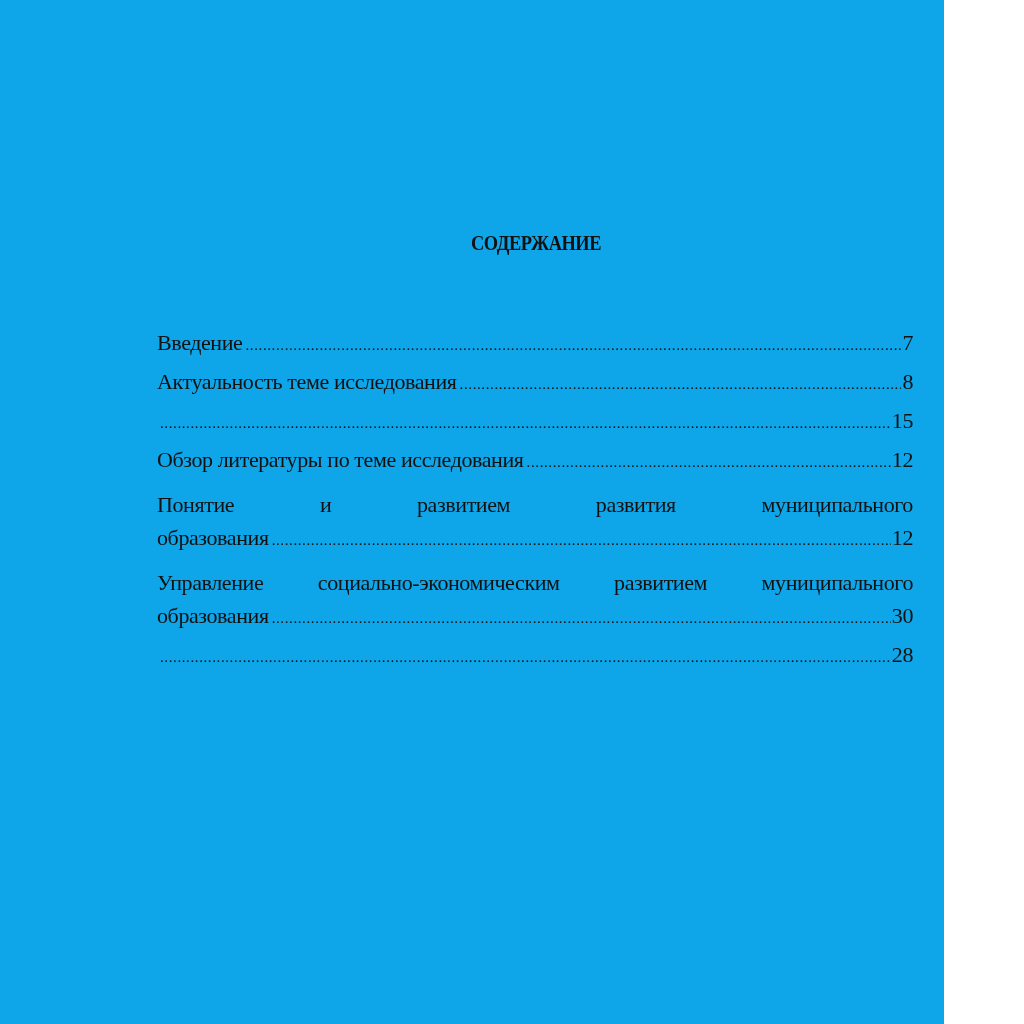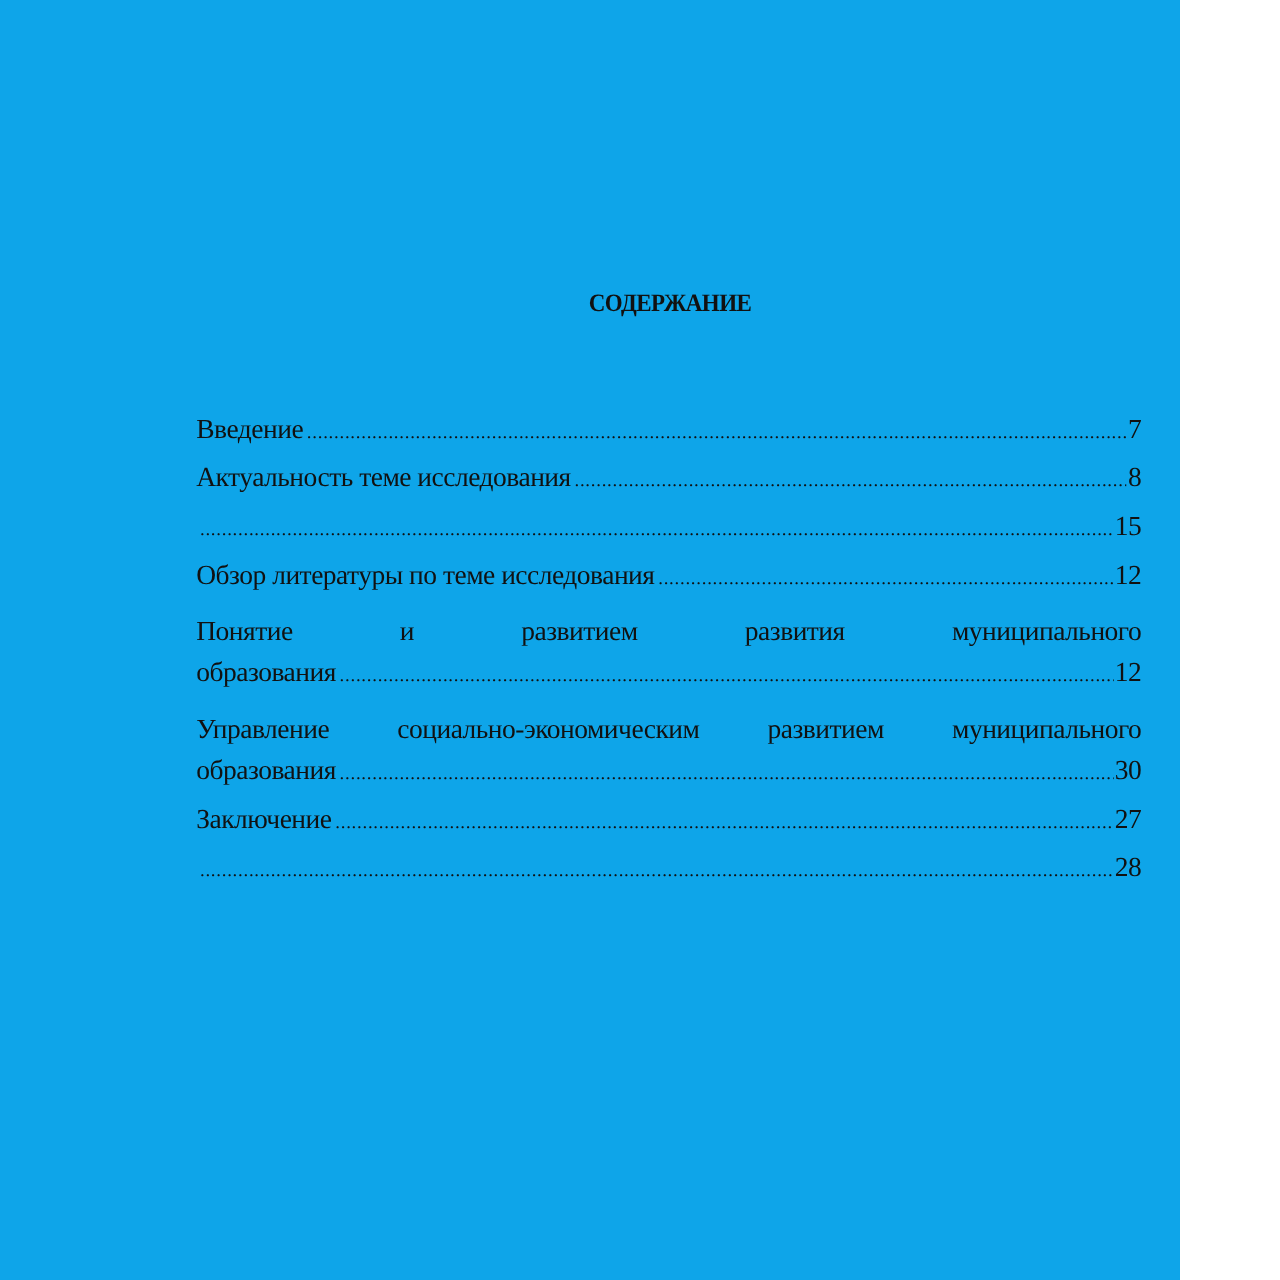--- a/index.html
+++ b/index.html
@@ -149,27 +149,20 @@
       </div>
     </div>
     <div class="toc-line">
       <div class="inner">
         <span class="toc-text">образования</span>
         <span class="toc-leader"></span>
         <span class="toc-page">30</span>
       </div>
     </div>
 
-    <div class="toc-line">
-      <div class="inner">
-        <span class="toc-text">Заключение</span>
-        <span class="toc-leader"></span>
-        <span class="toc-page">27</span>
-      </div>
-    </div>
 
     <div class="toc-line">
       <div class="inner">
         <span class="toc-leader"></span>
         <span class="toc-page">28</span>
       </div>
     </div>
 
   </div>
 </div>

